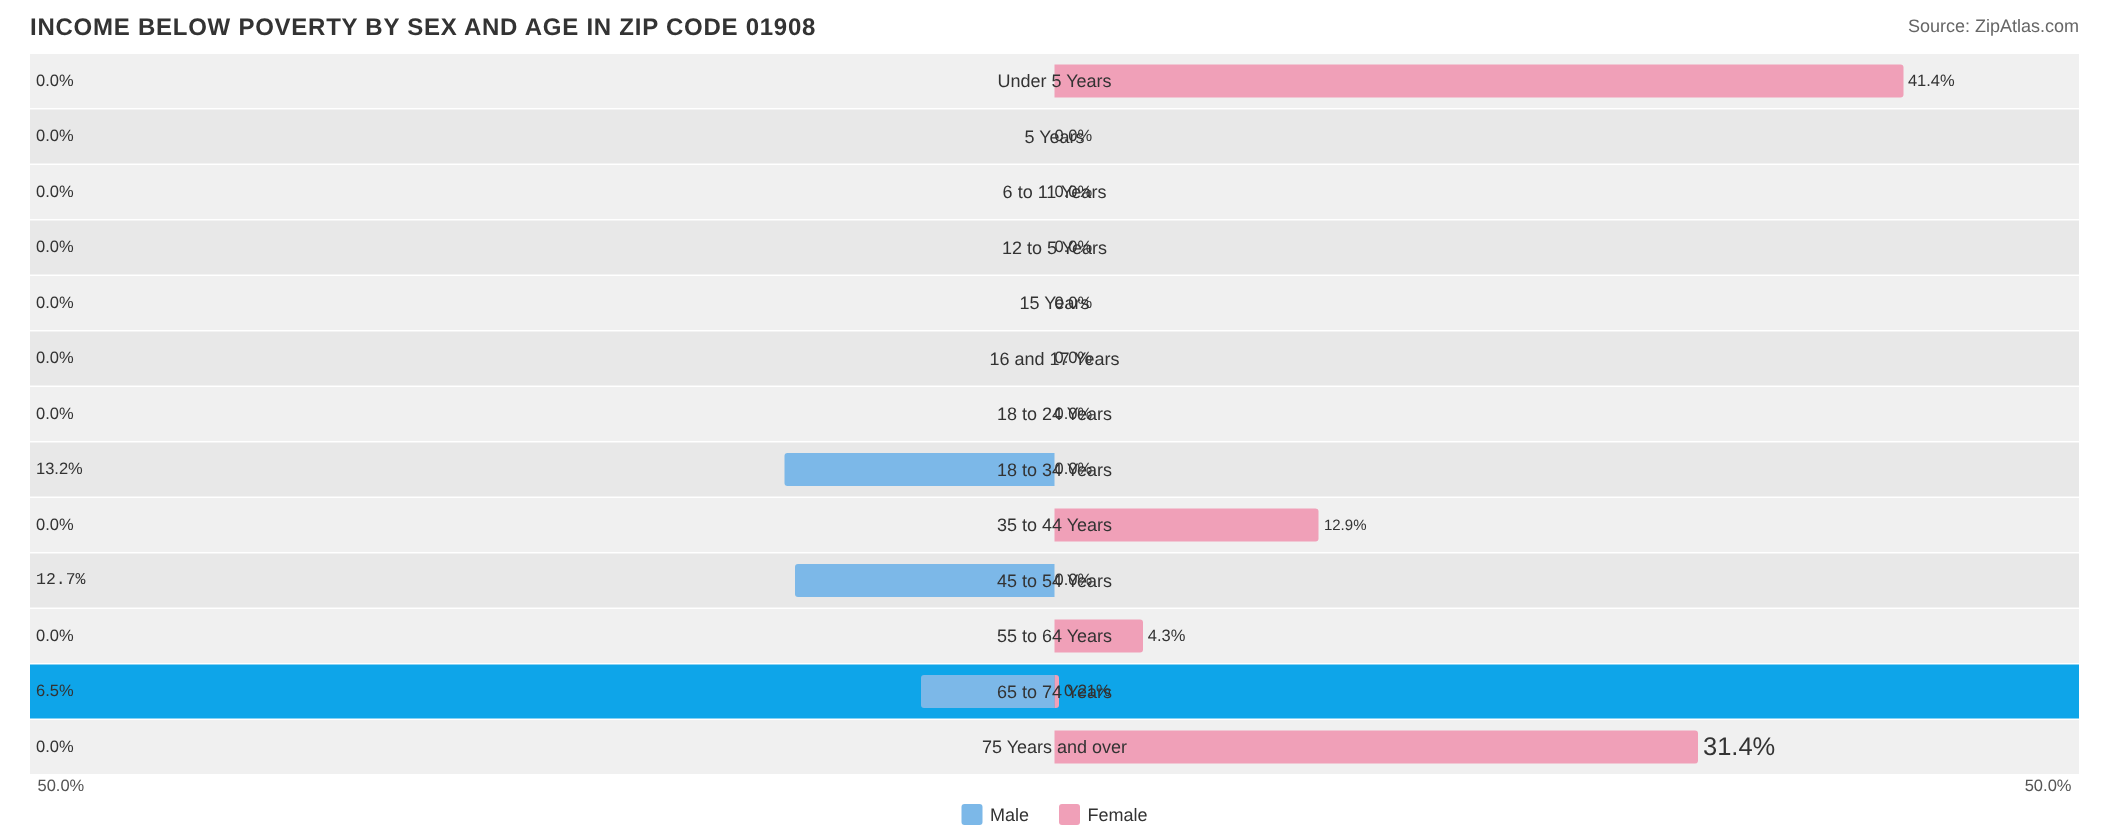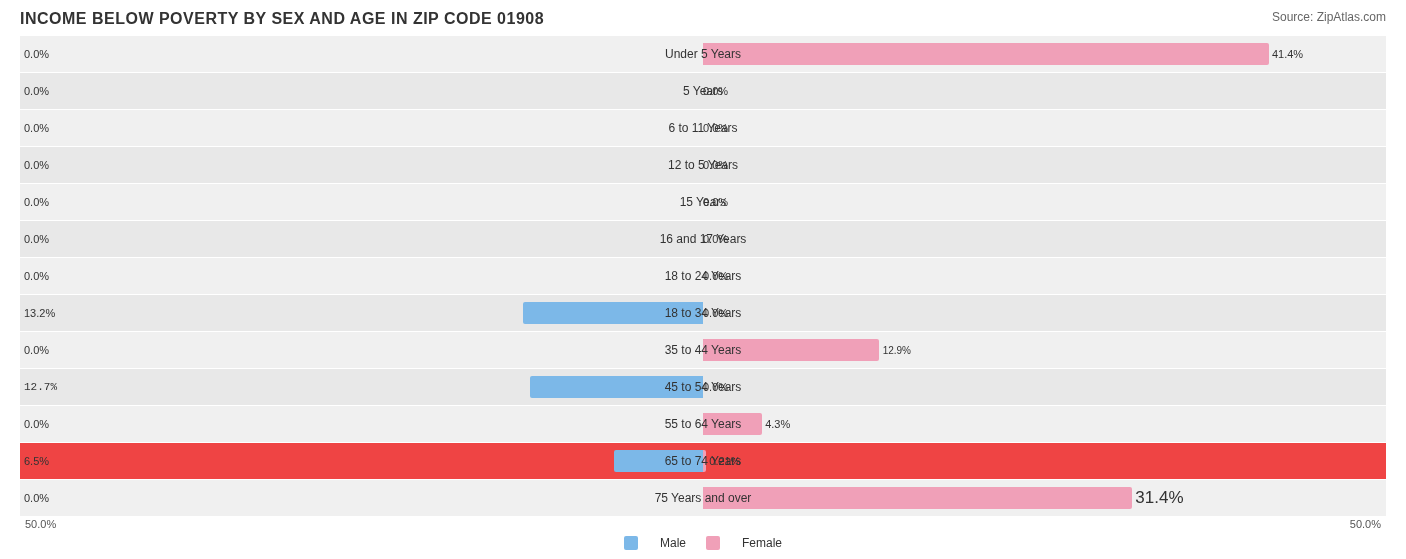--- a/index.html
+++ b/index.html
@@ -39,21 +39,21 @@
     .legend {
       display: flex;
       justify-content: center;
       align-items: center;
       margin-top: 6px;
       gap: 20px;
     }
     .legend-item {
       display: flex;
       align-items: center;
-      gap: 22px;
+      gap: 5px;
       font-size: 12px;
       color: #333;
     }
     .legend-box {
       width: 14px;
       height: 14px;
       border-radius: 2px;
     }
     .axis-labels {
       display: flex;
@@ -173,21 +173,21 @@
       <div style="display: flex; align-items: center; height: 36px; margin-bottom: 1px; position: relative; background: rgb(240, 240, 240);">
         <div style="width: 50%; height: 100%; position: relative; display: flex; align-items: center; justify-content: flex-end;">
           <span style="position: absolute; left: 4px; font-size: 11px; color: rgb(51, 51, 51); z-index: 5;">0.0%</span>
         </div>
         <div style="width: 50%; height: 100%; position: relative; display: flex; align-items: center; justify-content: flex-start;">
           <div style="position: absolute; left: 0px; height: 22px; width: 8.6%; background: rgb(240, 160, 184); border-radius: 0px 2px 2px 0px;"></div>
           <span style="position: absolute; left: 9.1%; font-size: 11px; color: rgb(51, 51, 51); z-index: 5; white-space: nowrap;">4.3%</span>
         </div>
         <span style="position: absolute; left: 50%; transform: translateX(-50%); font-size: 12px; color: rgb(51, 51, 51); z-index: 10; white-space: nowrap; pointer-events: none;">55 to 64 Years</span>
       </div>
-      <div style="display: flex; align-items: center; height: 36px; margin-bottom: 1px; position: relative; background: #ef4444;">
+      <div style="display: flex; align-items: center; height: 36px; margin-bottom: 1px; position: relative; background: #0ea5e9;">
         <div style="width: 50%; height: 100%; position: relative; display: flex; align-items: center; justify-content: flex-end;">
           <div style="position: absolute; right: 0px; height: 22px; width: 13%; background: rgb(124, 184, 232); border-radius: 2px 0px 0px 2px;"></div>
           <span style="position: absolute; left: 4px; font-size: 11px; color: rgb(51, 51, 51); z-index: 5;">6.5%</span>
         </div>
         <div style="width: 50%; height: 100%; position: relative; display: flex; align-items: center; justify-content: flex-start;">
           <div style="position: absolute; left: 0px; height: 22px; width: 0.42%; background: rgb(240, 160, 184); border-radius: 0px 2px 2px 0px;"></div>
           <span style="position: absolute; left: 0.92%; font-size: 11px; color: rgb(51, 51, 51); z-index: 5; white-space: nowrap;">0.21%</span>
         </div>
         <span style="position: absolute; left: 50%; transform: translateX(-50%); font-size: 12px; color: rgb(51, 51, 51); z-index: 10; white-space: nowrap; pointer-events: none;">65 to 74 Years</span>
       </div>

